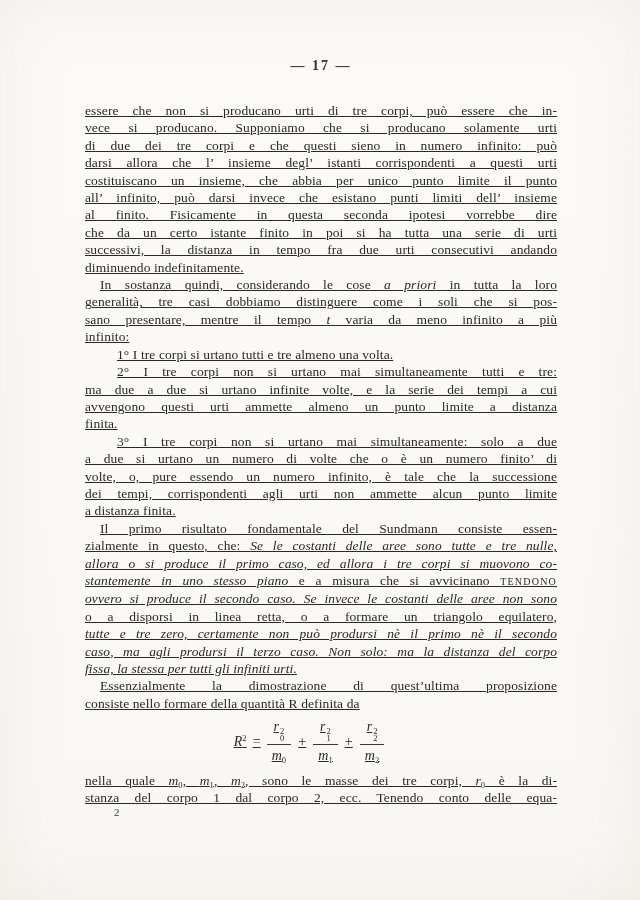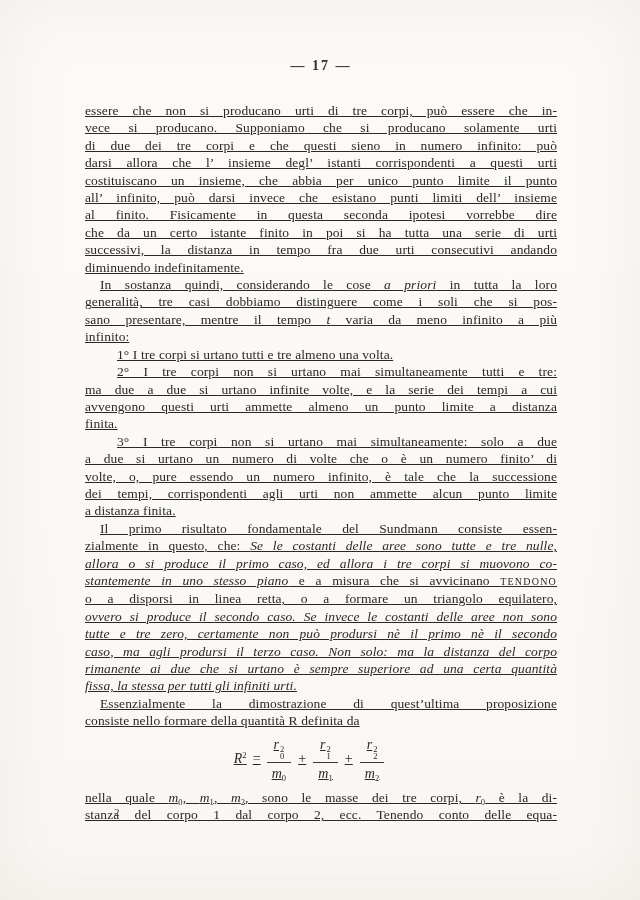--- a/index.html
+++ b/index.html
@@ -110,25 +110,24 @@
         <div class="line noj"><span>finita.</span></div>
         <div class="line ind2"><span>3° I tre corpi non si urtano mai simultaneamente: solo a due</span></div>
         <div class="line"><span>a due si urtano un numero di volte che o è un numero finito’ di</span></div>
         <div class="line"><span>volte, o, pure essendo un numero infinito, è tale che la successione</span></div>
         <div class="line"><span>dei tempi, corrispondenti agli urti non ammette alcun punto limite</span></div>
         <div class="line noj"><span>a distanza finita.</span></div>
         <div class="line ind1"><span>Il primo risultato fondamentale del Sundmann consiste essen-</span></div>
         <div class="line"><span>zialmente in questo, che: </span><span class="i">Se le costanti delle aree sono tutte e tre nulle,</span></div>
         <div class="line"><span class="i">allora o si produce il primo caso, ed allora i tre corpi si muovono co-</span></div>
         <div class="line"><span class="i">stantemente in uno stesso piano</span><span> e a misura che si avvicinano </span><span class="sc">TENDONO</span></div>
+        <div class="line"><span class="i">ovvero si produce il secondo caso. Se invece le costanti delle aree non sono</span></div>
         <div class="line"><span>o a disporsi in linea retta, o a formare un triangolo equilatero,</span></div>
-        <div class="line"><span class="i">ovvero si produce il secondo caso. Se invece le costanti delle aree non sono</span></div>
         <div class="line"><span class="i">tutte e tre zero, certamente non può prodursi nè il primo nè il secondo</span></div>
         <div class="line"><span class="i">caso, ma agli prodursi il terzo caso. Non solo: ma la distanza del corpo</span></div>
-        <div class="line"><span class="i">rimanente ai due che si urtano è sempre superiore ad una certa quantità</span></div>
         <div class="line noj"><span class="i">fissa, la stessa per tutti gli infiniti urti.</span></div>
         <div class="line ind1"><span>Essenzialmente la dimostrazione di quest’ultima proposizione</span></div>
         <div class="line noj"><span>consiste nello formare della quantità R definita da</span></div>
       </div>
 
     <div class="formula">
       <span class="lhs"><span class="i">R</span><sup>2</sup></span>
       <span class="eq">=</span>
 
       <span class="frac">

